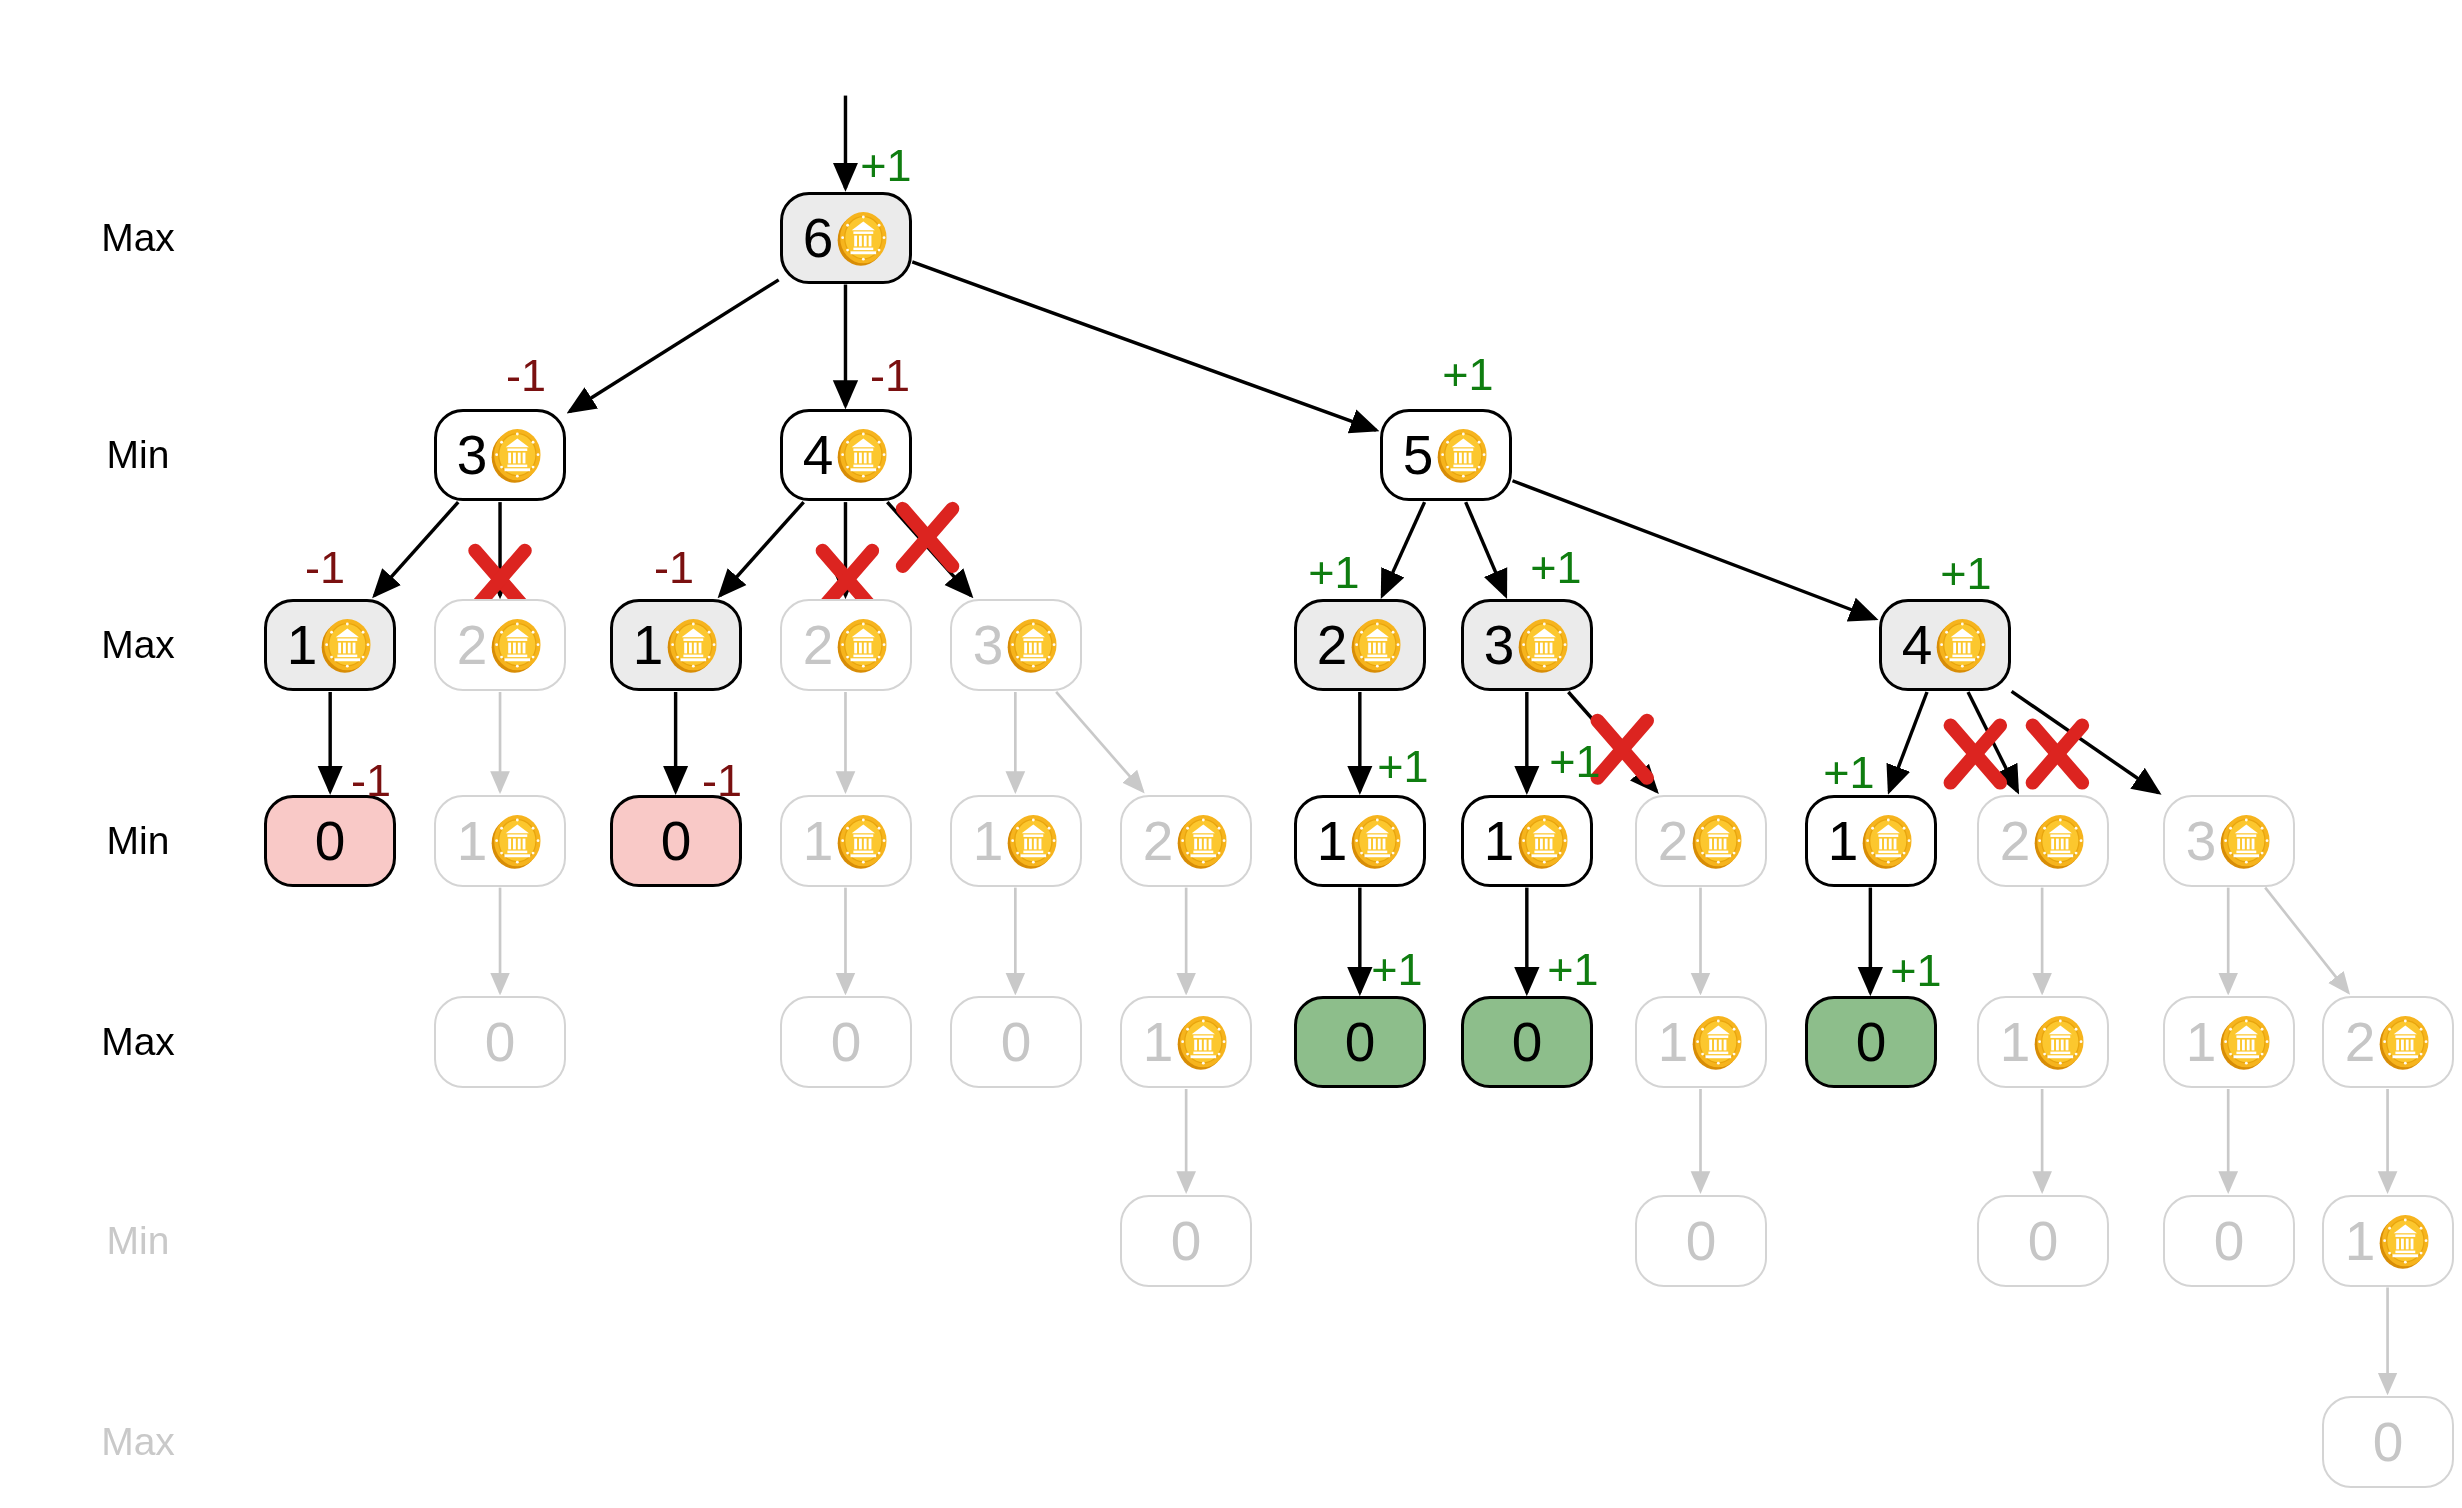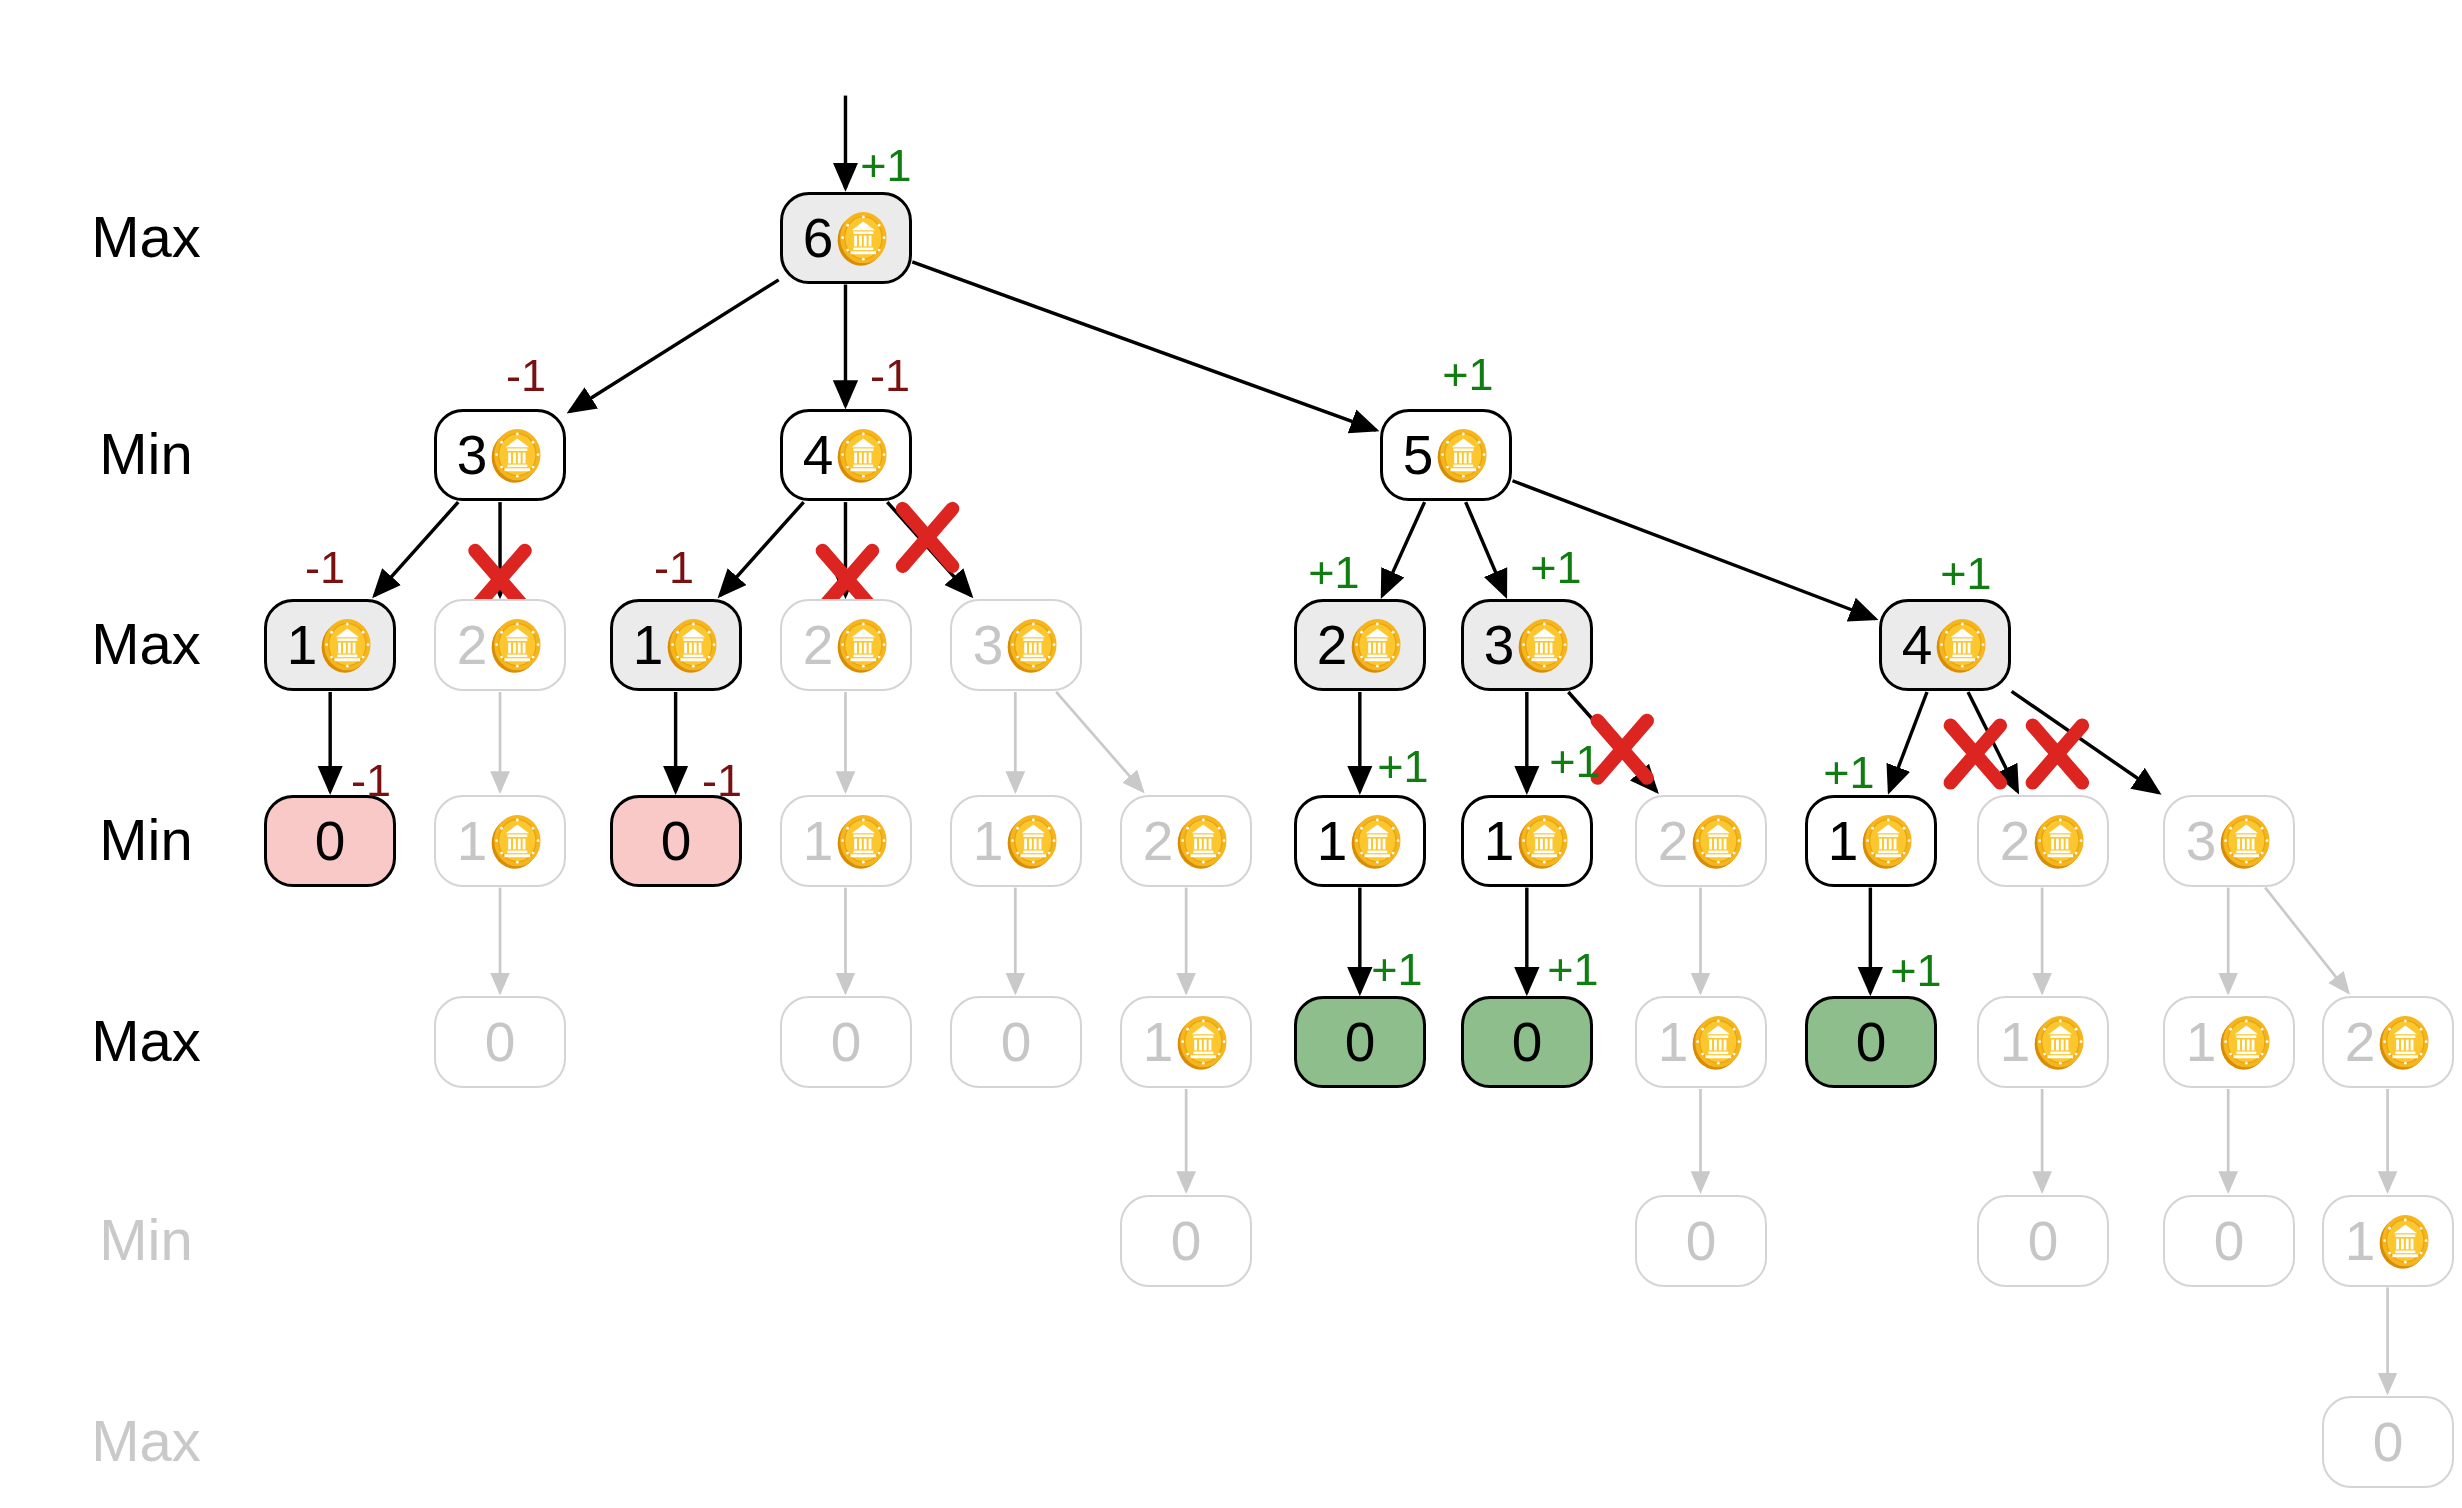--- a/index.html
+++ b/index.html
@@ -5,22 +5,22 @@
   html,body{margin:0;padding:0;background:#ffffff;}
   #figure{
     position:relative;
     width:2462px;height:1509px;
     background:#ffffff;
     font-family:"Liberation Sans", sans-serif;
     overflow:hidden;
   }
   #edge-layer{position:absolute;left:0;top:0;width:2462px;height:1509px;}
   .row-label{
-    position:absolute;left:46px;width:200px;text-align:center;
-    font-size:58px;line-height:1;transform:translateY(-52%);
+    position:absolute;left:38px;width:200px;text-align:center;
+    font-size:39px;line-height:1;transform:translateY(-52%);
     color:#000;white-space:nowrap;
   }
   .row-label.faded{color:#c9c9c9;}
   .node{
     position:absolute;width:132px;height:92px;box-sizing:border-box;
     border-radius:29px;display:flex;align-items:center;justify-content:center;
     gap:2.9px;
   }
   .node .val{font-size:55px;line-height:1;color:#000;}
   .n-max  {background:#ebebeb;border:3.8px solid #000;}

